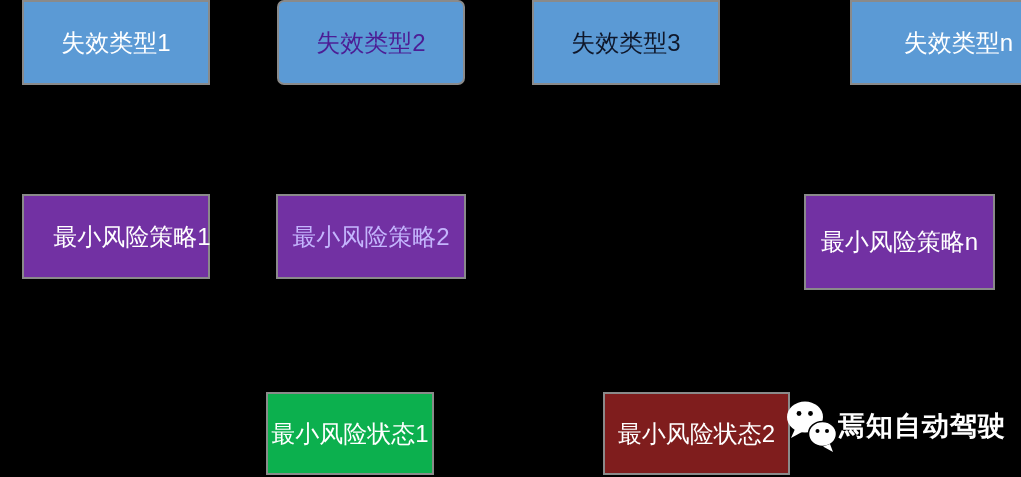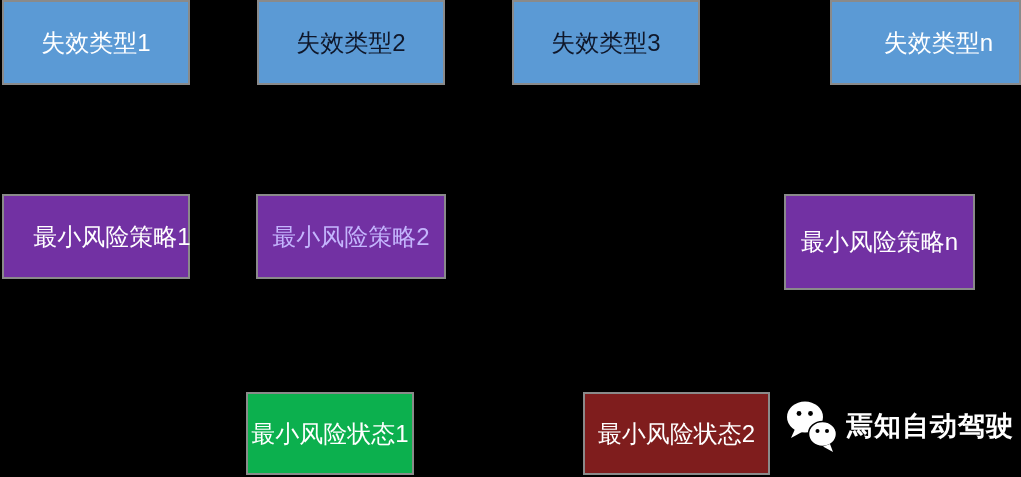--- a/index.html
+++ b/index.html
@@ -14,20 +14,21 @@
     position:absolute;
     box-sizing:border-box;
     border:2px solid #8a8a8a;
     display:flex;
     align-items:center;
     justify-content:center;
     color:#ffffff;
     font-size:24px;
     text-align:center;
     white-space:nowrap;
+    margin-left:20px;
   }
   .failure  { background:#5b9ad5; }
   .strategy { background:#7231a3; }
   .state    { background:#0cb04e; }
 
   
   .b1 { left:2px;   top:0;   width:188px; height:85px; }
   .b2 { left:257px; top:0;   width:188px; height:85px; }
   .b3 { left:512px; top:0;   width:188px; height:85px; }
   .b4 { left:830px; top:0;   width:191px; height:85px;padding-left:26px; }
@@ -37,40 +38,40 @@
   .p3 { left:784px; top:194px; width:191px; height:96px; }
   
   .g1 { left:246px; top:392px; width:168px; height:83px; }
   .g2 { left:583px; top:392px; width:187px; height:83px; }
 
   .watermark {
     position:absolute;
     left:785px; top:398px;
     display:flex;
     align-items:center;
-    gap:9px;
+    gap:1px;
   }
   .wechat-icon { width:52px; height:56px; }
   .watermark-text {
     color:#ffffff;
     font-size:27px;
     font-weight:bold;
     letter-spacing:1px;
     white-space:nowrap;
   }
 </style>
 </head>
 <body>
 
 <div class="canvas">
 
   <div class="node failure b1" style="background: rgb(91, 154, 213); border-color: rgb(138, 138, 138); color: rgb(255, 255, 255);">
     <span>失效类型1</span>
   </div>
-  <div class="node failure b2" style="background: rgb(91, 154, 213); border-color: rgb(138, 138, 138); color: #0f172a;">
+  <div class="node failure b2" style="background: rgb(91, 154, 213); border-color: rgb(138, 138, 138); color: #4c1d95; border-radius: 7px;">
     <span>失效类型2</span>
   </div>
   <div class="node failure b3" style="background: rgb(91, 154, 213); border-color: rgb(138, 138, 138); color: #0f172a;">
     <span>失效类型3</span>
   </div>
   <div class="node failure b4" style="background: rgb(91, 154, 213); border-color: rgb(138, 138, 138); color: rgb(255, 255, 255);">
     <span>失效类型n</span>
   </div>
 
   <div class="node strategy p1" style="background: rgb(114, 49, 163); border-color: rgb(138, 138, 138); color: rgb(255, 255, 255);">

